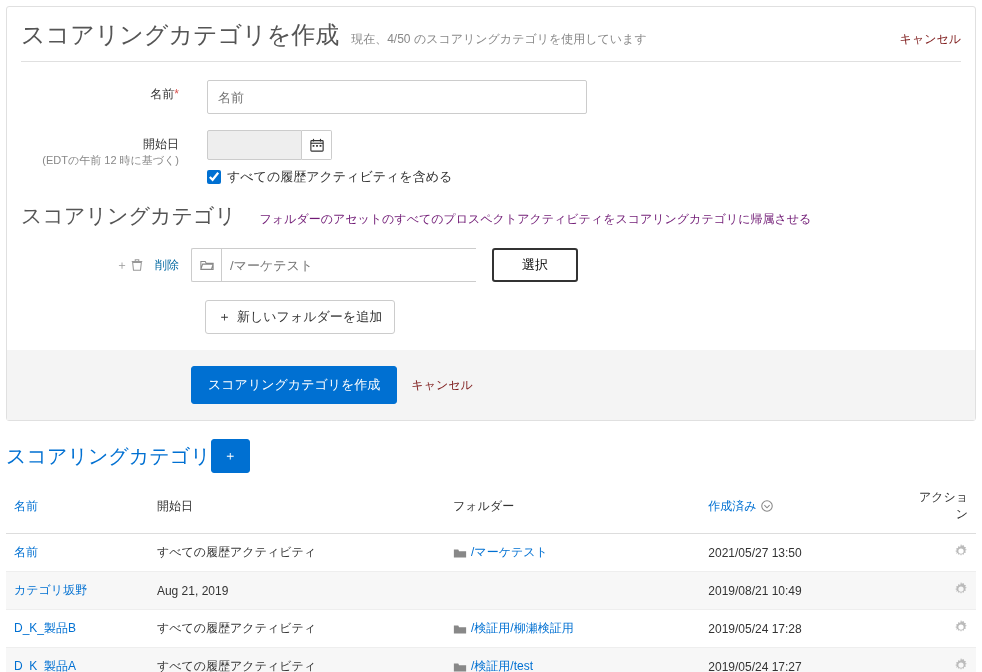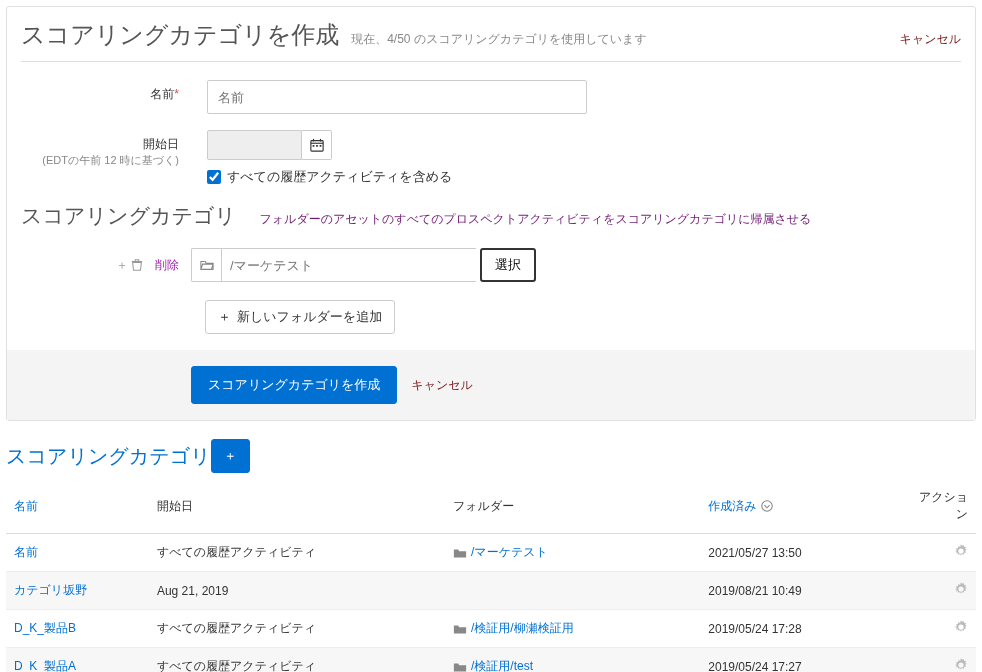--- a/index.html
+++ b/index.html
@@ -20,25 +20,25 @@
 .text-input { width: 380px; height: 34px; border: 1px solid #ccc; border-radius: 2px; padding: 0 10px; font-size: 13px; color: #999; }
 .date-group { display: flex; align-items: center; }
 .date-input { width: 95px; height: 30px; border: 1px solid #ccc; border-radius: 2px 0 0 2px; background: #eee; }
 .date-btn { width: 30px; height: 30px; border: 1px solid #ccc; border-left: none; border-radius: 0 2px 2px 0; background: #fff; display: flex; align-items: center; justify-content: center; cursor: pointer; }
 .chk-row { margin-top: 8px; display: flex; align-items: center; gap: 6px; font-size: 13px; color: #333; }
 .chk { width: 14px; height: 14px; accent-color: #0070d2; }
 h2.section { font-size: 21px; font-weight: 400; color: #555; display: inline; }
 .section-desc { font-size: 12px; color: #701a75; margin-left: 20px; }
 .folder-ctl-row { display: flex; align-items: center; margin-top: 18px; }
 .folder-actions { width: 170px; text-align: right; padding-right: 12px; font-size: 12px; color: #999; display: flex; justify-content: flex-end; align-items: center; gap: 2px; }
-.folder-actions .del { color: #a21caf; cursor: pointer; padding-left: 9px; }
+.folder-actions .del { color: #0369a1; cursor: pointer; padding-left: 9px; }
 .input-group { display: flex; align-items: stretch; }
 .ig-addon { border: 1px solid #ccc; border-right: none; border-radius: 2px 0 0 2px; background: #fff; width: 30px; display: flex; align-items: center; justify-content: center; color: #888; }
 .ig-input { border: 1px solid #ccc; border-right: none; width: 255px; height: 34px; padding: 0 8px; font-size: 13px; color: #999; }
-.ig-btn { border: 2px solid #333; border-radius: 3px; background: #fff; padding: 0 13px; font-size: 13px; cursor: pointer; margin-left: 4px; height: 34px; }
+.ig-btn { border: 2px solid #333; border-radius: 3px; background: #fff; padding: 0 28px; font-size: 13px; cursor: pointer; margin-left: 16px; height: 34px; }
 .btn { display: inline-flex; align-items: center; gap: 6px; border: 1px solid #ccc; background: #fff; border-radius: 3px; padding: 7px 12px; font-size: 13px; cursor: pointer; color: #333; }
 .btn-primary { background: #0070d2; border-color: #0070d2; color: #fff; }
 .btn-primary-lg { background: #0070d2; border-color: #0070d2; color: #fff; padding: 9px 16px; }
 .action-bar { background: #f4f4f4; padding: 16px 14px 16px 184px; display: flex; align-items: center; gap: 14px; margin-top: 16px; }
 .add-folder-wrap { margin: 18px 0 0 184px; }
 .list-section { margin: 18px 6px; }
 .list-head { display: flex; justify-content: flex-start; align-items: center; margin-bottom: 6px; }
 .list-title { font-size: 20px; color: #0070d2; font-weight: 400; }
 table { width: 100%; border-collapse: collapse; font-size: 12px; }
 th { text-align: left; padding: 10px 8px; border-bottom: 1px solid #ddd; color: #333; font-weight: 400; }

